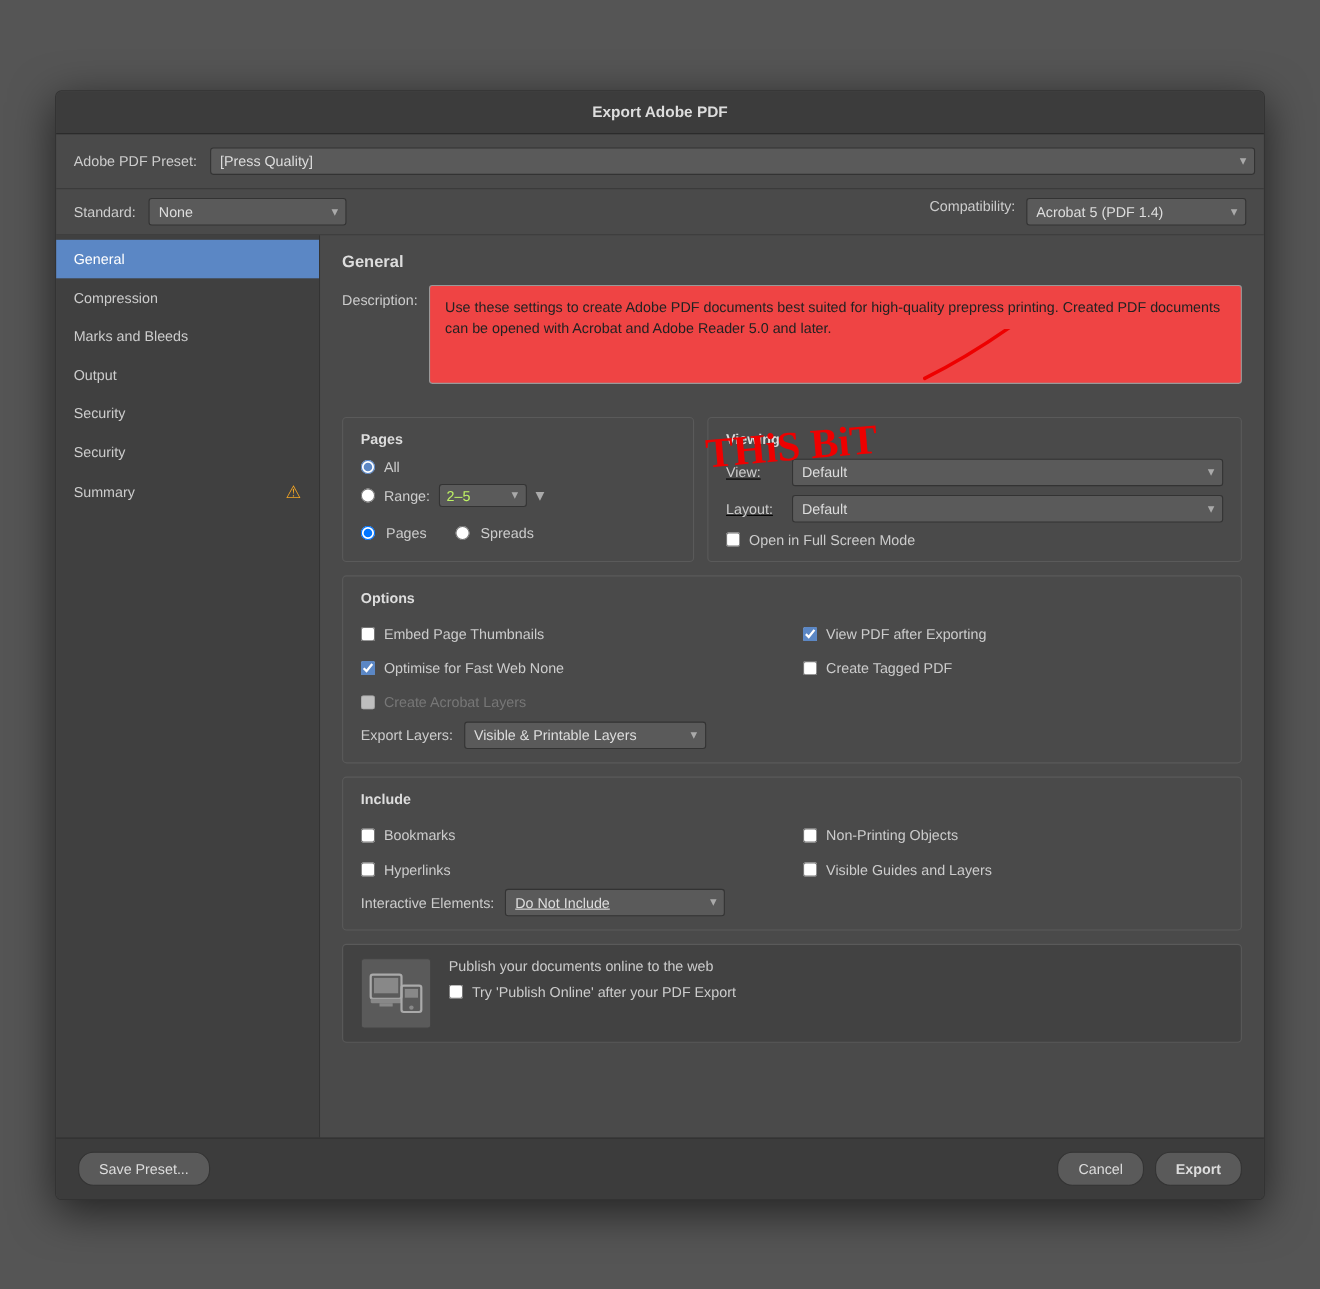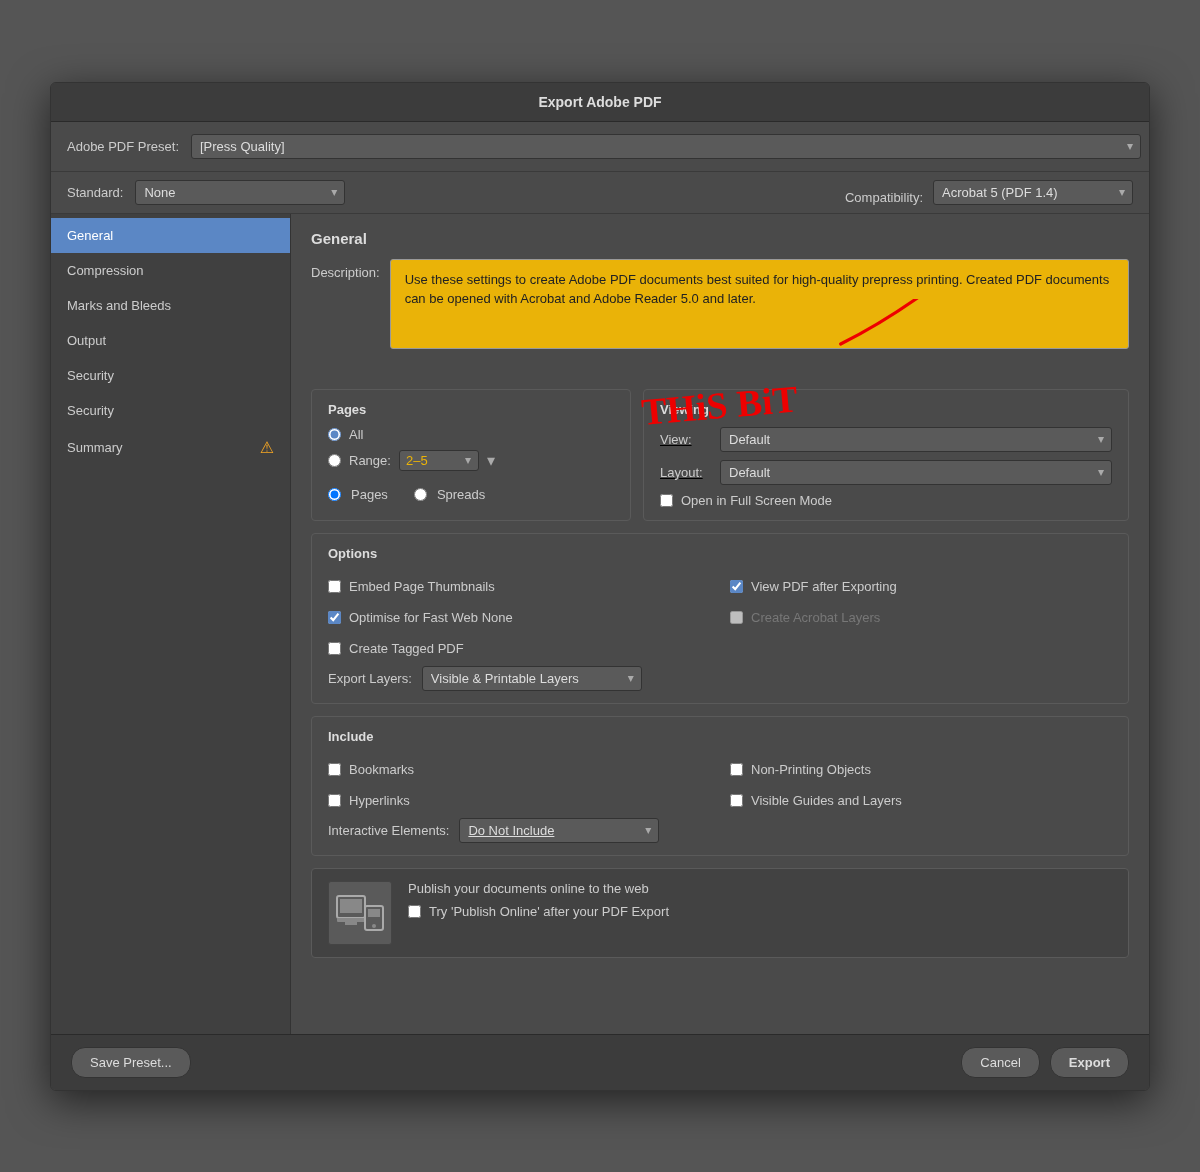--- a/index.html
+++ b/index.html
@@ -83,26 +83,26 @@
     .select-medium {
       background: #5a5a5a;
       border: 1px solid #333;
       color: #ddd;
       padding: 4px 8px;
       font-size: 13px;
       border-radius: 3px;
       appearance: none;
       -webkit-appearance: none;
       cursor: pointer;
-      width: 210px;
+      width: 180px;
     }
     .compat-group {
       margin-left: auto;
       display: flex;
-      align-items: flex-end;
+      align-items: flex-start;
       gap: 10px;
     }
     .select-compat {
       background: #5a5a5a;
       border: 1px solid #333;
       color: #ddd;
       padding: 4px 8px;
       font-size: 13px;
       border-radius: 3px;
       appearance: none;
@@ -143,28 +143,28 @@
       overflow-y: auto;
       background: #4a4a4a;
     }
     .section-title {
       color: #ddd;
       font-size: 15px;
       font-weight: 600;
       margin-bottom: 12px;
     }
     .description-box {
-      background: #eab308;
+      background: #ef4444;
       border: 1px solid #999;
       border-radius: 3px;
       padding: 10px 14px;
       font-size: 13px;
       color: #222;
       line-height: 1.5;
-      margin-bottom: 26px;
+      margin-bottom: 16px;
       min-height: 90px;
     }
     
     .panels-row {
       display: flex;
       gap: 12px;
       margin-bottom: 12px;
     }
     .panel-box {
       border: 1px solid #5a5a5a;
@@ -470,21 +470,21 @@
           <div class="panel-label">Pages</div>
           <div class="radio-group">
             <div class="radio-row">
               <input type="radio" name="pages" checked="" style="">
               <label>All</label>
             </div>
             <div class="radio-row">
               <input type="radio" name="pages" style="">
               <label>Range:</label>
               <div class="select-wrapper-sm">
-                <input type="text" value="2–5" style="background: rgb(90, 90, 90); border: 1px solid rgb(51, 51, 51); color: #eab308; padding: 2px 6px; font-size: 13px; border-radius: 3px; width: 80px;">
+                <input type="text" value="2–5" style="background: rgb(90, 90, 90); border: 1px solid rgb(51, 51, 51); color: #bef264; padding: 2px 6px; font-size: 13px; border-radius: 3px; width: 80px;">
               </div>
               <span style="color:#aaa;">▾</span>
             </div>
             <div class="spread-row">
               <input type="radio" name="page-spread" checked="" style="">
               <label>Pages</label>
               <input type="radio" name="page-spread" style="margin-left: 16px;">
               <label>Spreads</label>
             </div>
           </div>
@@ -524,26 +524,26 @@
           </div>
           <div class="checkbox-row">
             <input type="checkbox" checked="" style="">
             <label>View PDF after Exporting</label>
           </div>
           <div class="checkbox-row">
             <input type="checkbox" checked="" style="">
             <label>Optimise for Fast Web None</label>
           </div>
           <div class="checkbox-row">
+            <input type="checkbox" style="">
+            <label>Create Tagged PDF</label>
+          </div>
+          <div class="checkbox-row">
             <input type="checkbox" disabled="" style="">
             <label style="color:#777;">Create Acrobat Layers</label>
-          </div>
-          <div class="checkbox-row">
-            <input type="checkbox" style="">
-            <label>Create Tagged PDF</label>
           </div>
         </div>
         <div class="export-layers-row">
           <label>Export Layers:</label>
           <div class="select-wrapper-sm">
             <select style="background:#5a5a5a;border:1px solid #333;color:#ddd;padding:4px 28px 4px 8px;font-size:13px;border-radius:3px;appearance:none;-webkit-appearance:none;cursor:pointer;min-width:220px;">
               <option>Visible &amp; Printable Layers</option>
             </select>
           </div>
           <span style="color:#aaa;margin-left:-24px;pointer-events:none;">▾</span>

